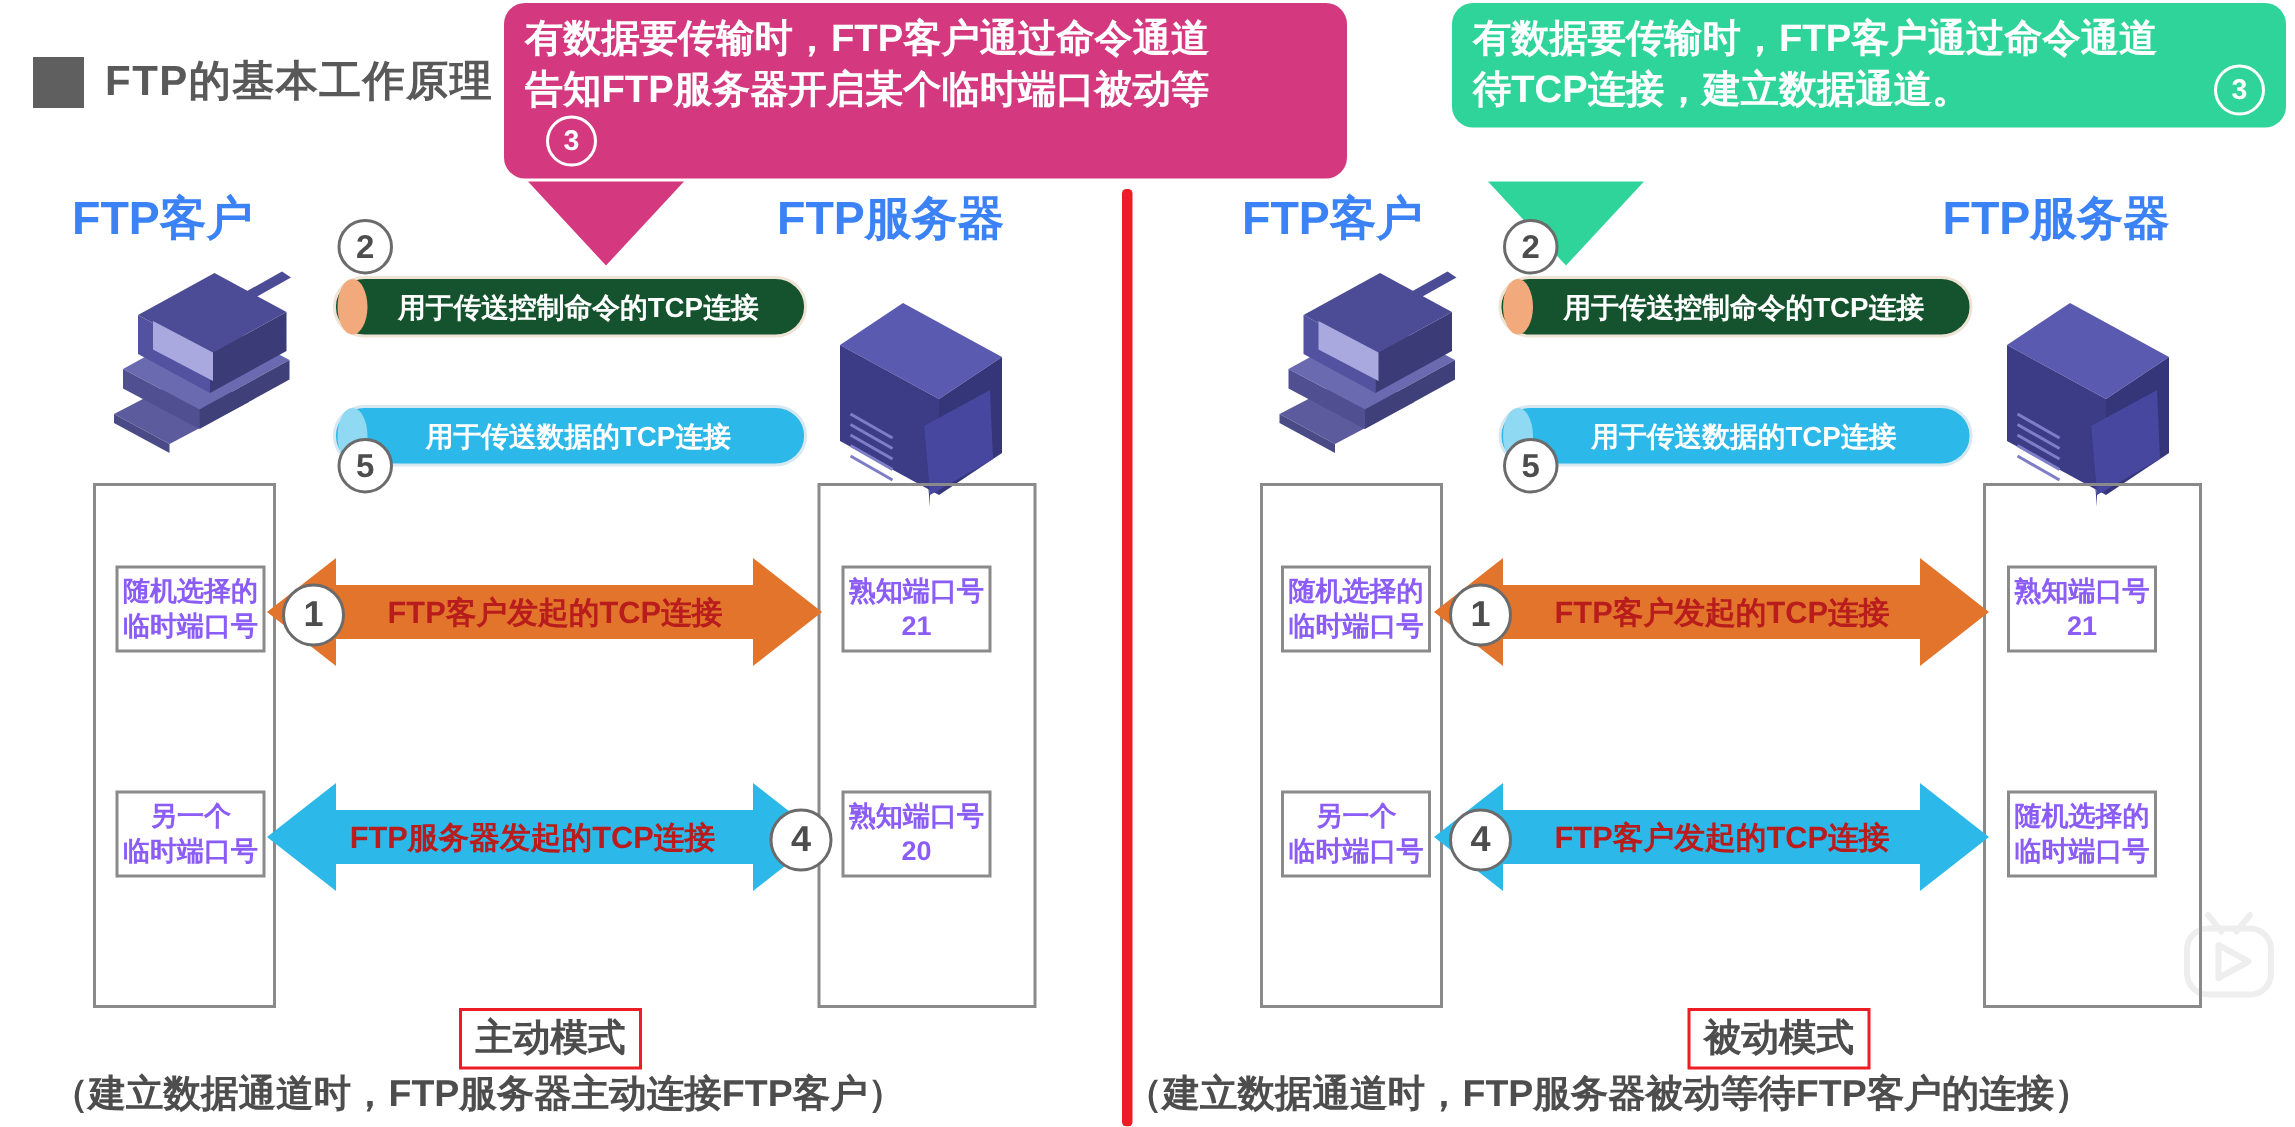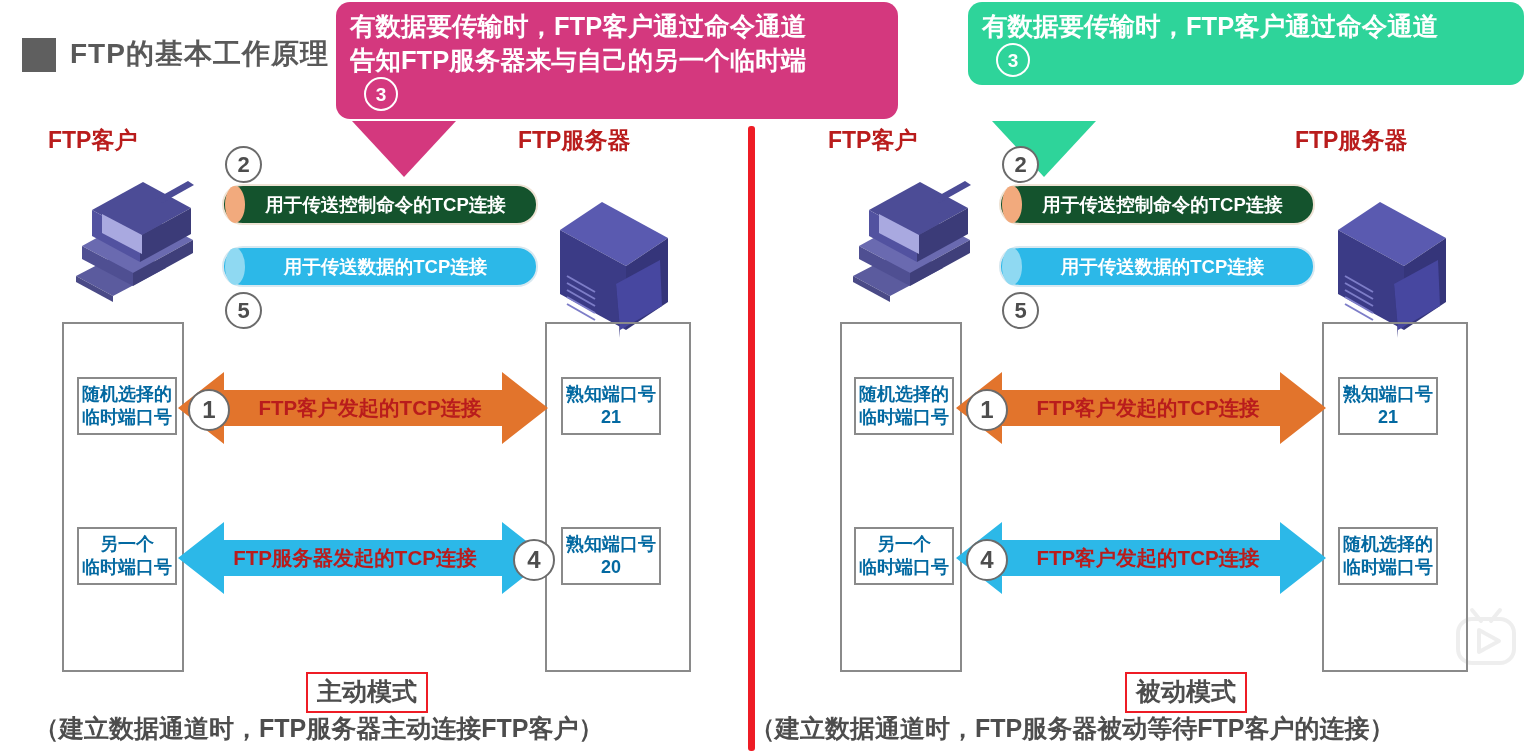--- a/index.html
+++ b/index.html
@@ -30,56 +30,56 @@
     font-size:19px;font-weight:bold;line-height:1;margin-left:14px;
     flex:0 0 auto;
   }
   #callout-active{left:336px;top:2px;width:562px;background:#d4387e;}
   #callout-passive{left:968px;top:2px;width:556px;background:#2ed49a;}
   .tail{width:0;height:0;border-left:52px solid transparent;border-right:52px solid transparent;}
   #tail-active{left:352px;top:121px;border-top:56px solid #d4387e;}
   #tail-passive{left:992px;top:121px;border-top:56px solid #2ed49a;}
 
   
-  .node-label{font-size:23px;font-weight:bold;color:#b91c1c;white-space:nowrap;}
+  .node-label{font-size:31px;font-weight:bold;color:#3b82f6;white-space:nowrap;}
 
   
   .lifeline{border:2.5px solid #8a8a8a;background:transparent;}
 
   
   .pill{
     height:41px;border-radius:21px/20px;display:flex;align-items:center;
     box-sizing:border-box;
   }
   .pill .cap{
     width:20px;height:37px;border-radius:50%;flex:0 0 auto;margin-left:1px;
   }
   .pill .ptxt{
     flex:1;text-align:center;color:#ffffff;font-weight:bold;font-size:18.5px;
     white-space:nowrap;padding-right:10px;
   }
   .pill-cmd{background:#14532d;border:2px solid #efe3d5;}
   .pill-cmd .cap{background:#f2aa7d;}
-  .pill-data{background:#2cb8e8;border:2px solid #d8e8f0;}
+  .pill-data{background:#2cb8e8;border:2px solid #d8e8f0;margin-top:24px;}
   .pill-data .cap{background:#8fd9f2;}
 
   
   .circ{
     border:2.5px solid #6b6b6b;border-radius:50%;
     display:flex;align-items:center;justify-content:center;
     color:#4d4d4d;font-weight:bold;background:#ffffff;
   }
   .circ-sm{width:33px;height:33px;font-size:22px;}
   .circ-on-arrow{width:38px;height:38px;font-size:24px;z-index:6;}
 
   
   .portbox{
     border:2.5px solid #8a8a8a;background:#ffffff;box-sizing:border-box;
     display:flex;flex-direction:column;align-items:center;justify-content:center;
-    color:#0369a1;font-weight:bold;font-size:18px;line-height:23px;z-index:5;
+    color:#8b5cf6;font-weight:bold;font-size:18px;line-height:23px;z-index:5;
   }
   .portbox span{white-space:nowrap;}
 
   
   .dblarrow{position:absolute;}
   .dblarrow svg{display:block;}
   .arrowtext{
     position:absolute;top:0;height:100%;display:flex;align-items:center;
     justify-content:center;color:#b91c1c;font-weight:bold;font-size:20.5px;
     white-space:nowrap;z-index:4;pointer-events:none;
@@ -99,30 +99,31 @@
 </head>
 <body>
 
 <div class="abs" id="title-bullet"></div>
 <div class="abs" id="page-title">FTP的基本工作原理</div>
 
 <div class="abs" id="divider"></div>
 
 <div class="abs callout" id="callout-active">
   <div class="line">有数据要传输时，FTP客户通过命令通道</div>
-  <div class="line">告知FTP服务器来与自己的另一个临时端</div>
+  <div class="line">告知FTP服务器开启某个临时端口被动等</div>
   <div class="line withnum">
     <span class="cnum">3</span>
   </div>
 </div>
 <div class="abs tail" id="tail-active"></div>
 
 <div class="abs callout" id="callout-passive">
   <div class="line">有数据要传输时，FTP客户通过命令通道</div>
   <div class="line withnum">
+    <span>待TCP连接，建立数据通道。</span>
     <span class="cnum">3</span>
   </div>
 </div>
 <div class="abs tail" id="tail-passive"></div>
 
 <div class="abs node-label" style="left:48px;top:125px;">FTP客户</div>
 <div class="abs node-label" style="left:518px;top:125px;">FTP服务器</div>
 
 <div class="abs" style="left:58px;top:168px;">
   <svg width="150" height="140" viewBox="0 0 150 140">

